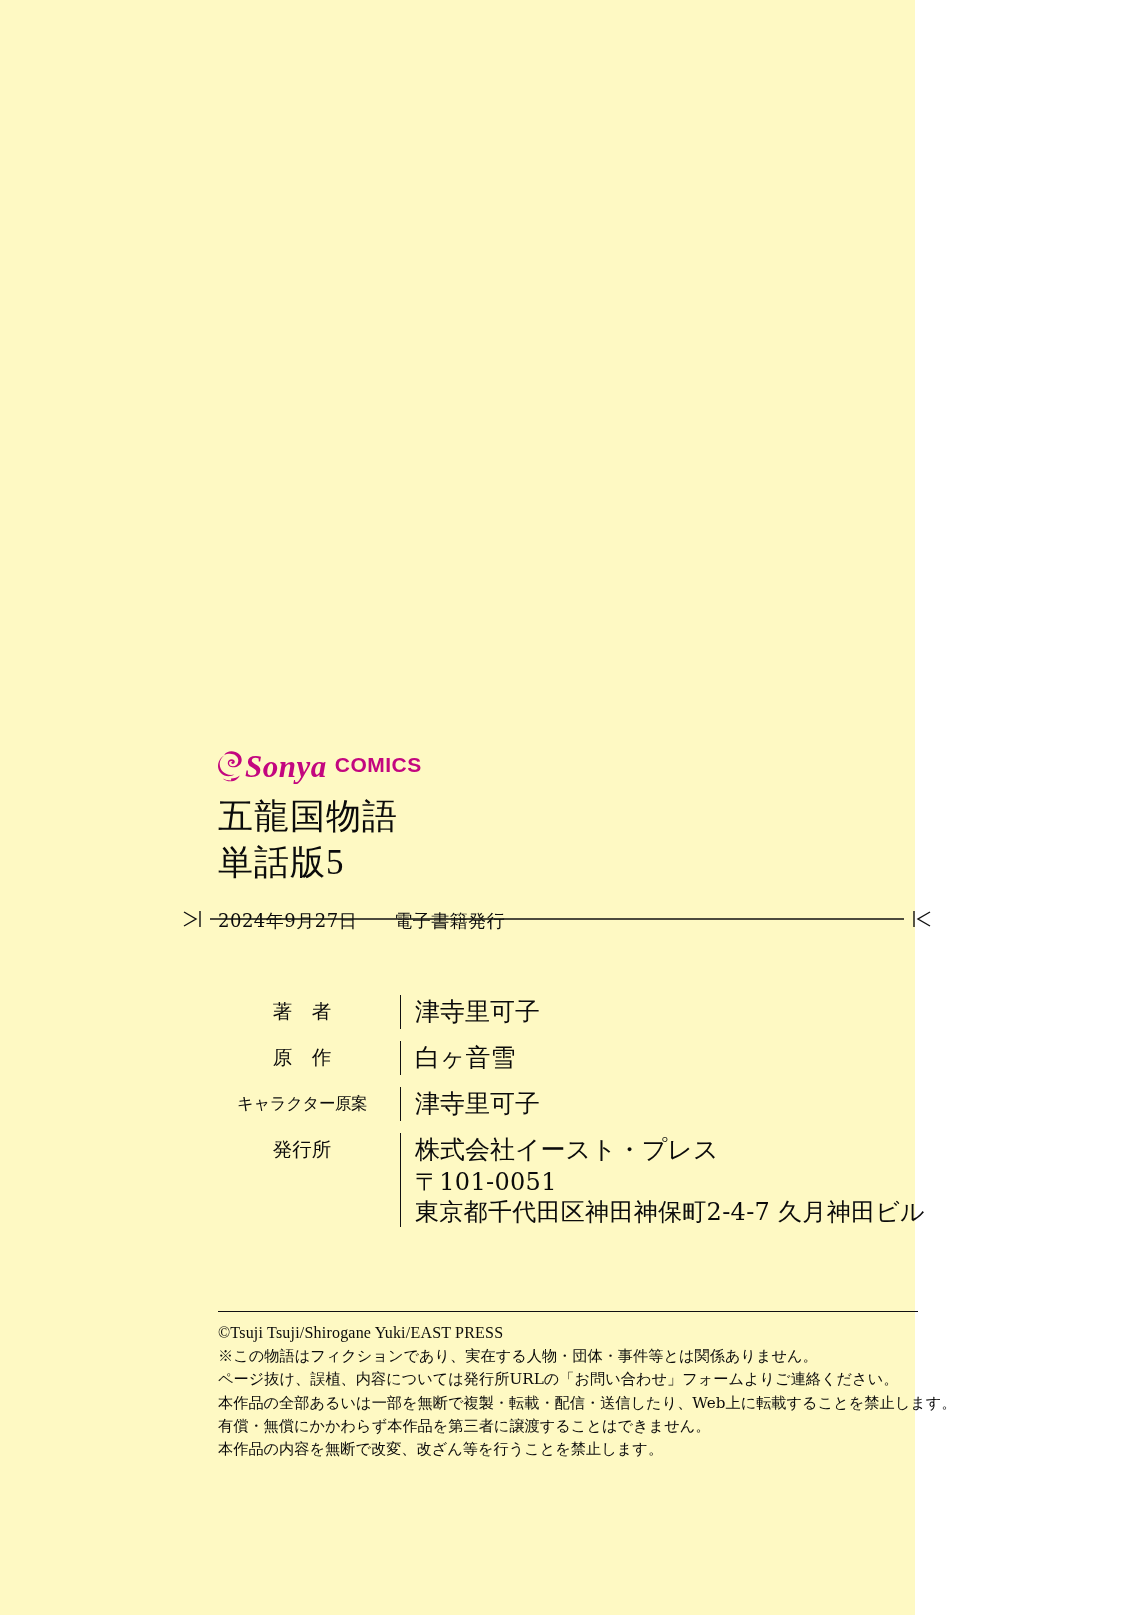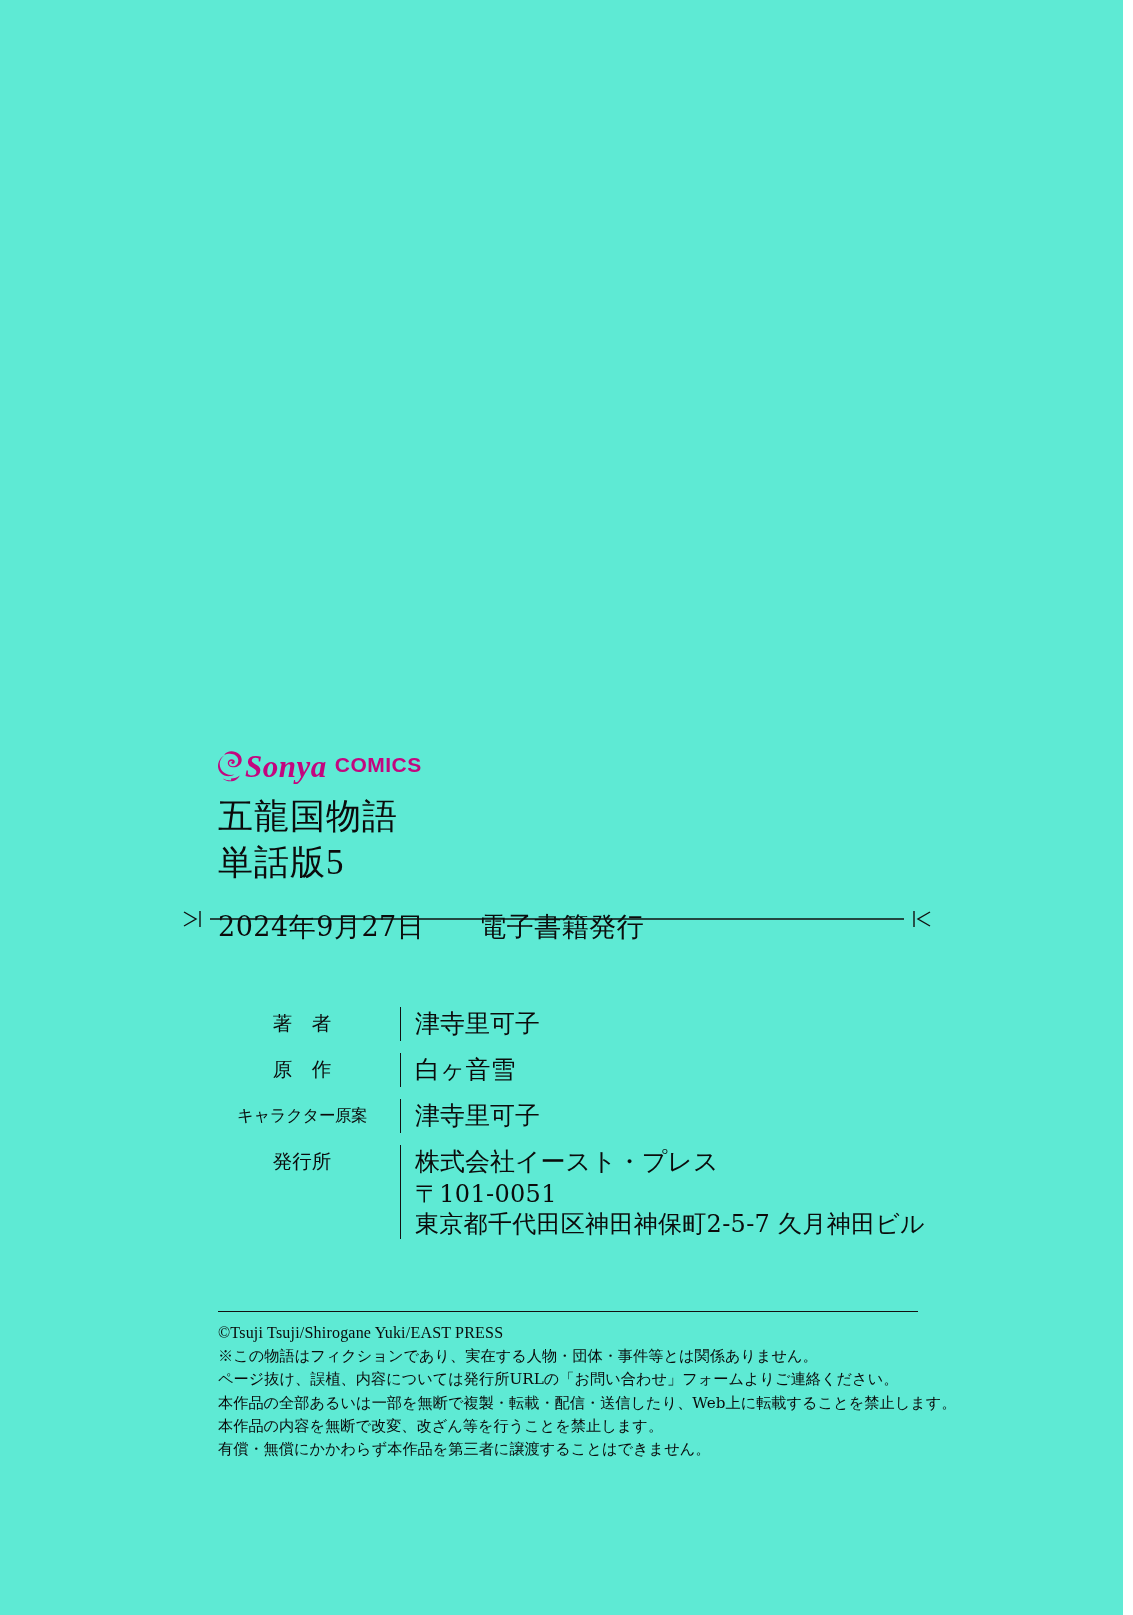--- a/index.html
+++ b/index.html
@@ -12,23 +12,23 @@
     height: 1615px;
     position: relative;
     font-family: "Liberation Serif", serif;
     color: #111111;
     overflow: hidden;
   }
 
   .page {
     position: absolute;
     left: 0; top: 0;
-    width: 1123px;
+    width: 915px;
     height: 1615px;
-    background: #5eead4;
+    background: #fef9c3;
   }
 
   
   .colophon {
     position: absolute;
     left: 218px;
     top: 742px;
     width: 720px;
   }
 
@@ -84,21 +84,21 @@
     position: absolute;
     left: -42px;
     top: 168px;
     width: 762px;
     height: 18px;
   }
 
   .pubdate {
     margin-top: 24px;
     font-family: "DejaVu Serif", serif;
-    font-size: 27px;
+    font-size: 18px;
     letter-spacing: 0.5px;
     color: #0b0b0b;
     white-space: pre;
   }
 
   
   .credits {
     margin-top: 62px;
     width: 100%;
   }
@@ -231,31 +231,31 @@
           <span>津寺里可子</span>
         </div>
       </div>
 
       <div class="credit-row">
         <div class="credit-label">発行所</div>
         <div class="credit-sep"></div>
         <div class="credit-value">
           <span>株式会社イースト・プレス</span>
           <span class="sub">〒101-0051</span>
-          <span class="sub">東京都千代田区神田神保町2-5-7 久月神田ビル</span>
+          <span class="sub">東京都千代田区神田神保町2-4-7 久月神田ビル</span>
         </div>
       </div>
 
     </div>
   </div>
 
   <div class="rule-bottom"></div>
 
   <div class="legal">
     <div class="cline">©Tsuji Tsuji/Shirogane Yuki/EAST PRESS</div>
     <div>※この物語はフィクションであり、実在する人物・団体・事件等とは関係ありません。</div>
     <div>ページ抜け、誤植、内容については発行所URLの「お問い合わせ」フォームよりご連絡ください。</div>
     <div>本作品の全部あるいは一部を無断で複製・転載・配信・送信したり、Web上に転載することを禁止します。</div>
+    <div>有償・無償にかかわらず本作品を第三者に譲渡することはできません。</div>
     <div>本作品の内容を無断で改変、改ざん等を行うことを禁止します。</div>
-    <div>有償・無償にかかわらず本作品を第三者に譲渡することはできません。</div>
   </div>
 
 </div>
 
 </body></html>

